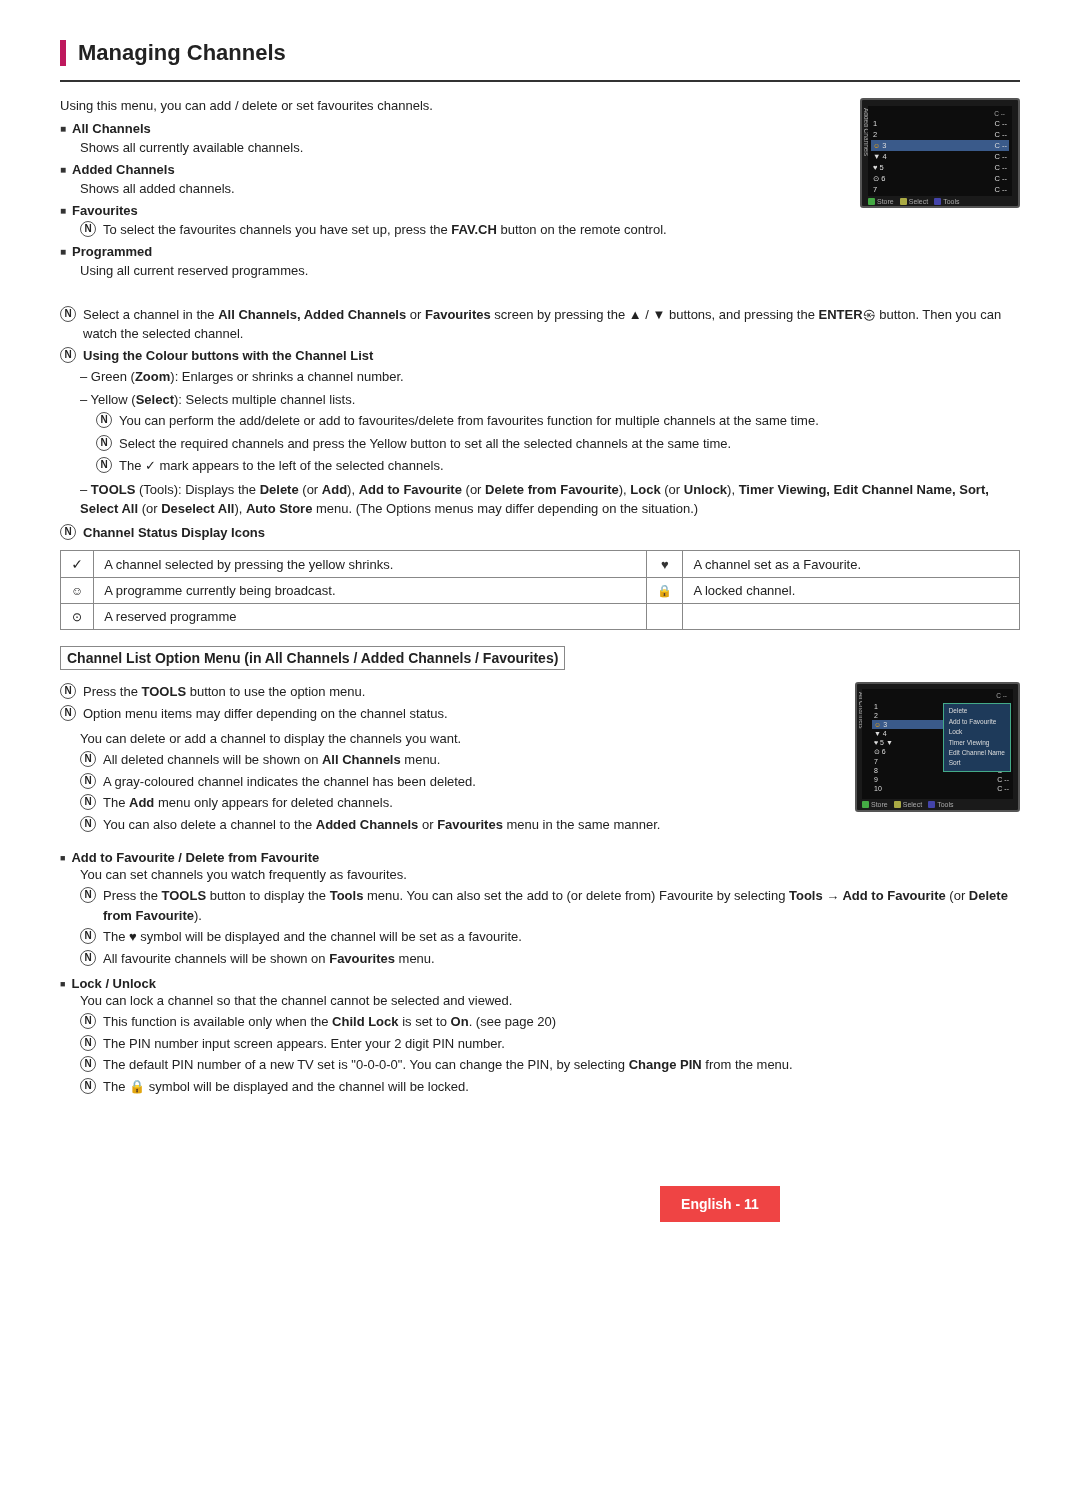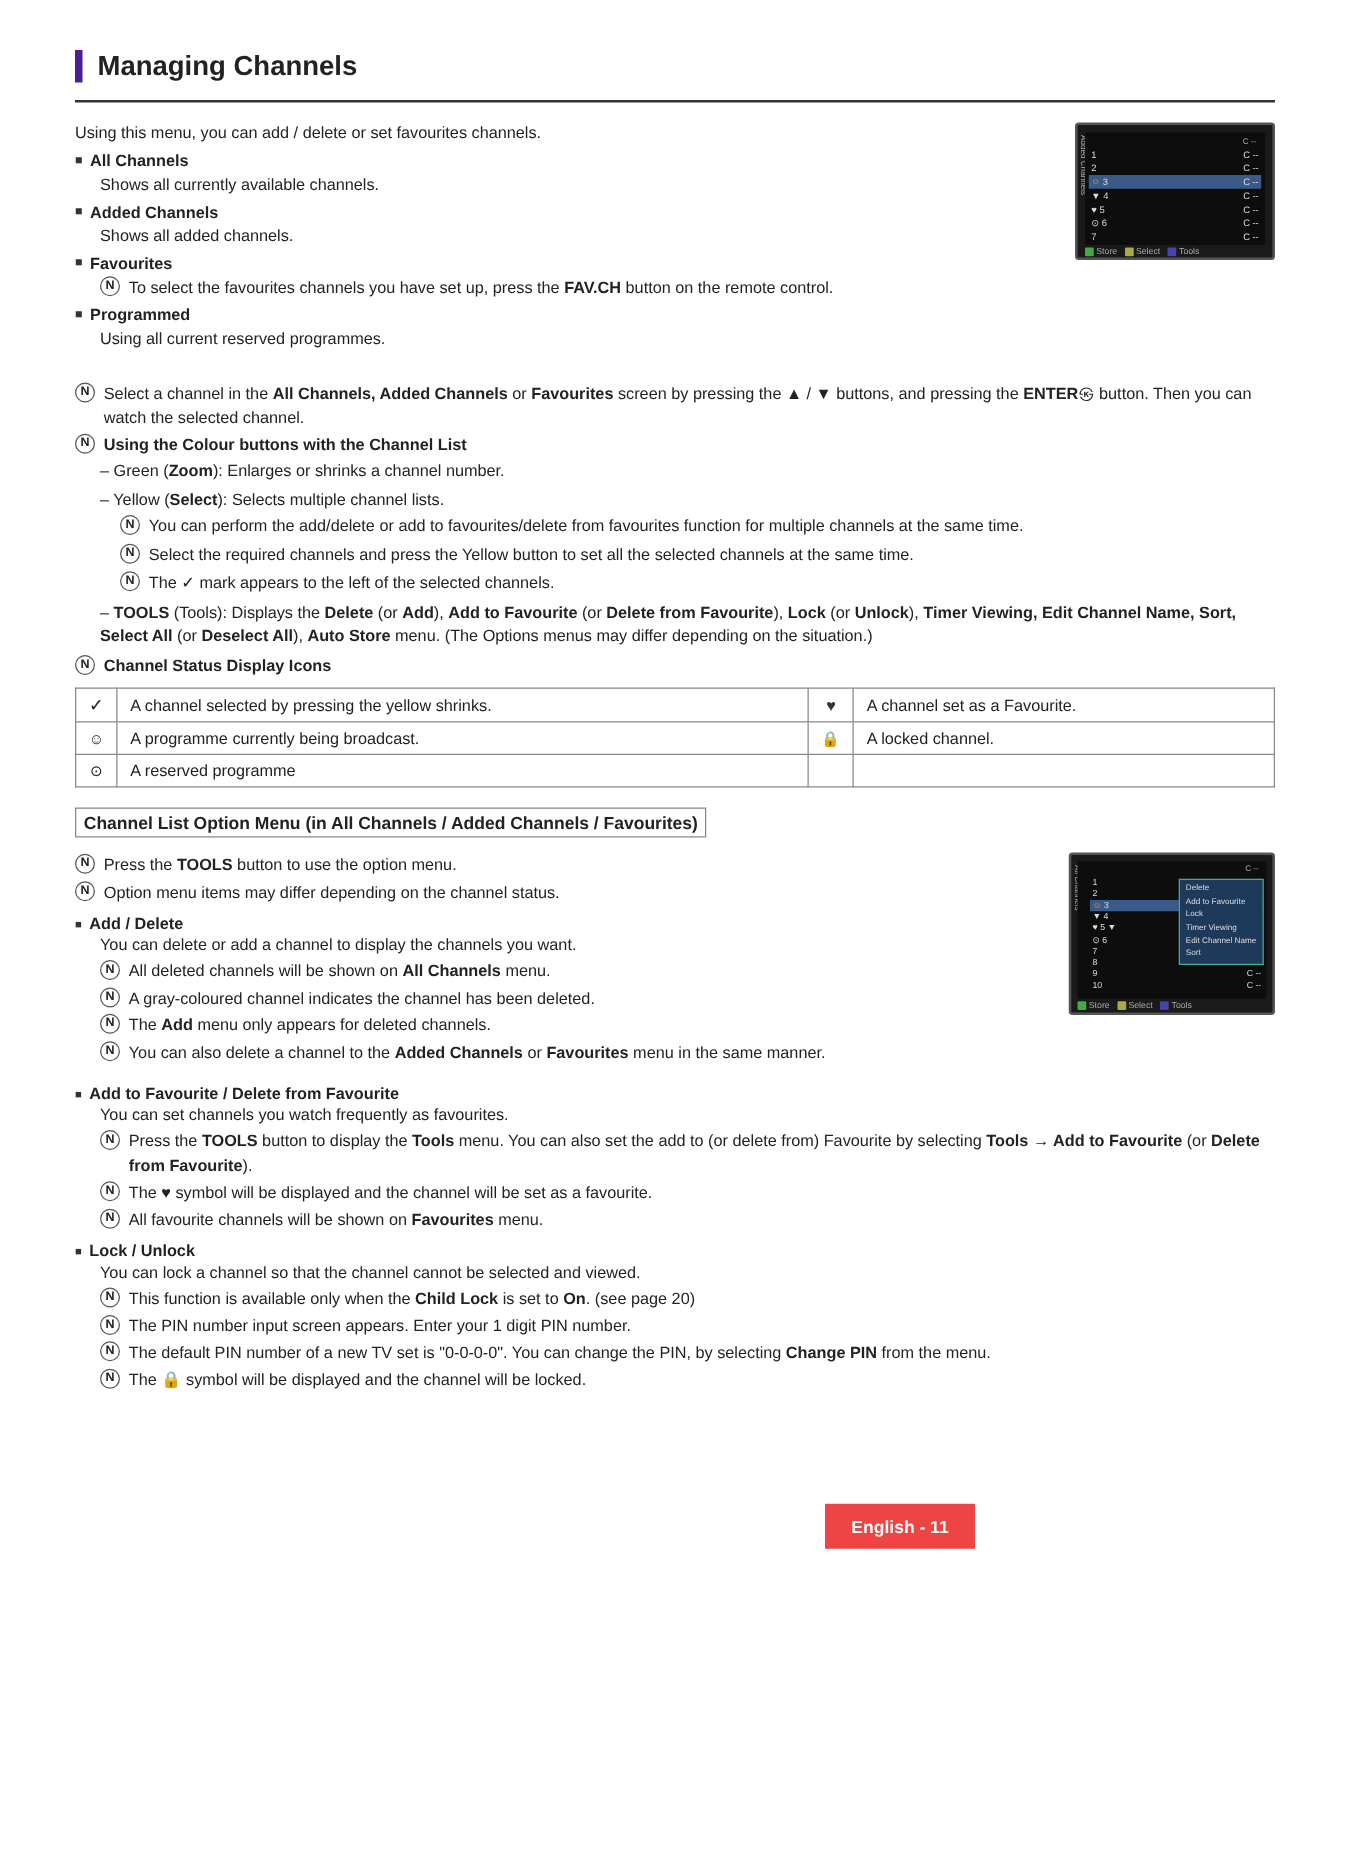--- a/index.html
+++ b/index.html
@@ -9,21 +9,21 @@
       background: #fff;
       font-family: Arial, sans-serif;
       font-size: 13px;
       color: #222;
       padding: 40px 60px 40px 60px;
     }
 
     h1.page-title {
       font-size: 22px;
       font-weight: bold;
-      border-left: 6px solid #4c1d95;
+      border-left: 6px solid #be185d;
       padding-left: 12px;
       margin-bottom: 14px;
     }
 
     hr.title-rule {
       border: none;
       border-top: 2px solid #333;
       margin-bottom: 16px;
     }
 
@@ -455,21 +455,20 @@
   <div class="channel-list-text">
     <div class="note-row mb2">
       <span class="note-icon">N</span>
       <span class="note-row-text">Press the <b>TOOLS</b> button to use the option menu.</span>
     </div>
     <div class="note-row mb8">
       <span class="note-icon">N</span>
       <span class="note-row-text">Option menu items may differ depending on the channel status.</span>
     </div>
 
-    <div class="sub-section-heading">Add / Delete</div>
     <div class="indent1 mb4">You can delete or add a channel to display the channels you want.</div>
 
     <div class="note-row indent1 mb2">
       <span class="note-icon">N</span>
       <span class="note-row-text">All deleted channels will be shown on <b>All Channels</b> menu.</span>
     </div>
     <div class="note-row indent1 mb2">
       <span class="note-icon">N</span>
       <span class="note-row-text">A gray-coloured channel indicates the channel has been deleted.</span>
     </div>
@@ -568,21 +567,21 @@
 
 <div class="sub-section-heading">Lock / Unlock</div>
 <div class="indent1 mb4">You can lock a channel so that the channel cannot be selected and viewed.</div>
 
 <div class="note-row indent1 mb2">
   <span class="note-icon">N</span>
   <span class="note-row-text">This function is available only when the <b>Child Lock</b> is set to <b>On</b>. (see page 20)</span>
 </div>
 <div class="note-row indent1 mb2">
   <span class="note-icon">N</span>
-  <span class="note-row-text">The PIN number input screen appears. Enter your 1 digit PIN number.</span>
+  <span class="note-row-text">The PIN number input screen appears. Enter your 2 digit PIN number.</span>
 </div>
 <div class="note-row indent1 mb2">
   <span class="note-icon">N</span>
   <span class="note-row-text">The default PIN number of a new TV set is "0-0-0-0". You can change the PIN, by selecting <b>Change PIN</b> from the menu.</span>
 </div>
 <div class="note-row indent1 mb8">
   <span class="note-icon">N</span>
   <span class="note-row-text">The 🔒 symbol will be displayed and the channel will be locked.</span>
 </div>
 

